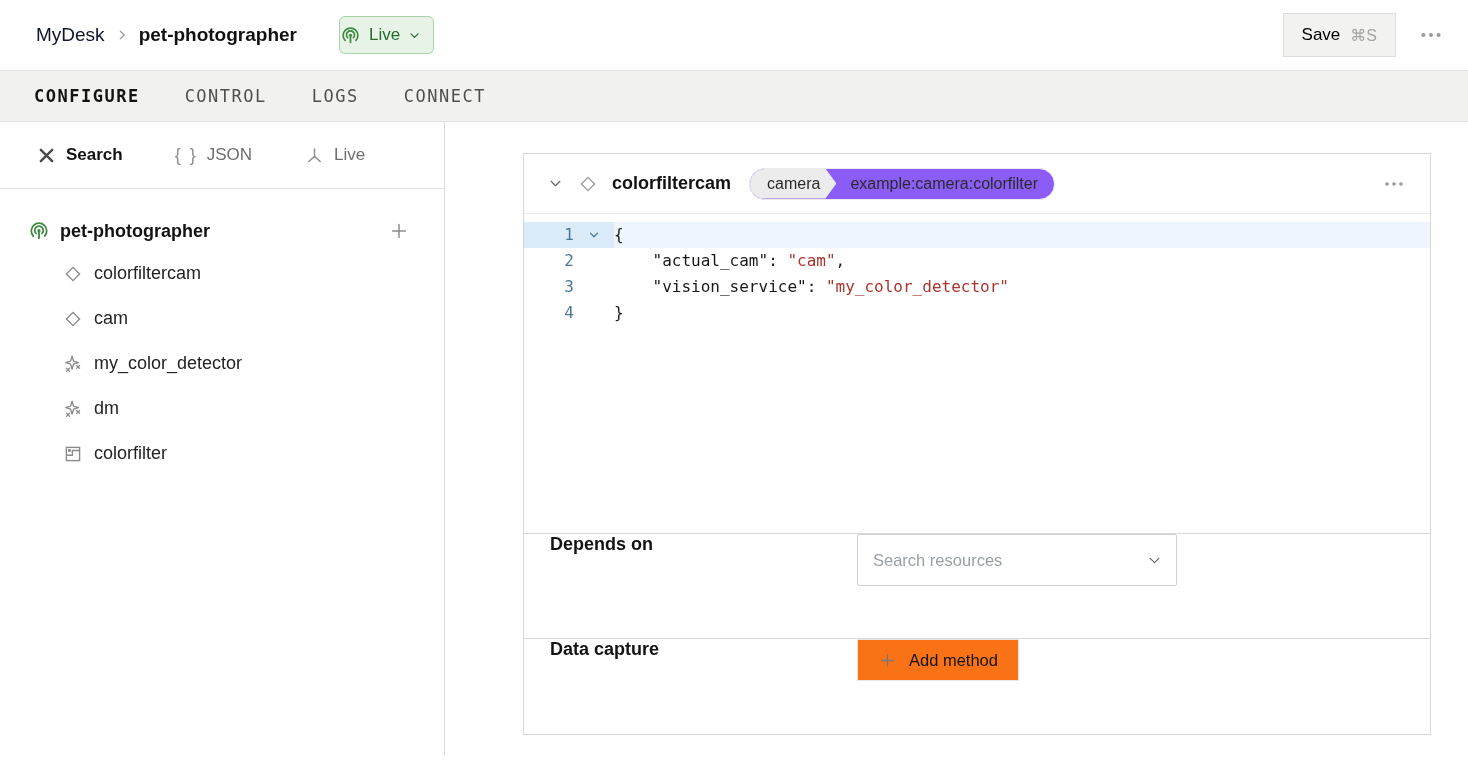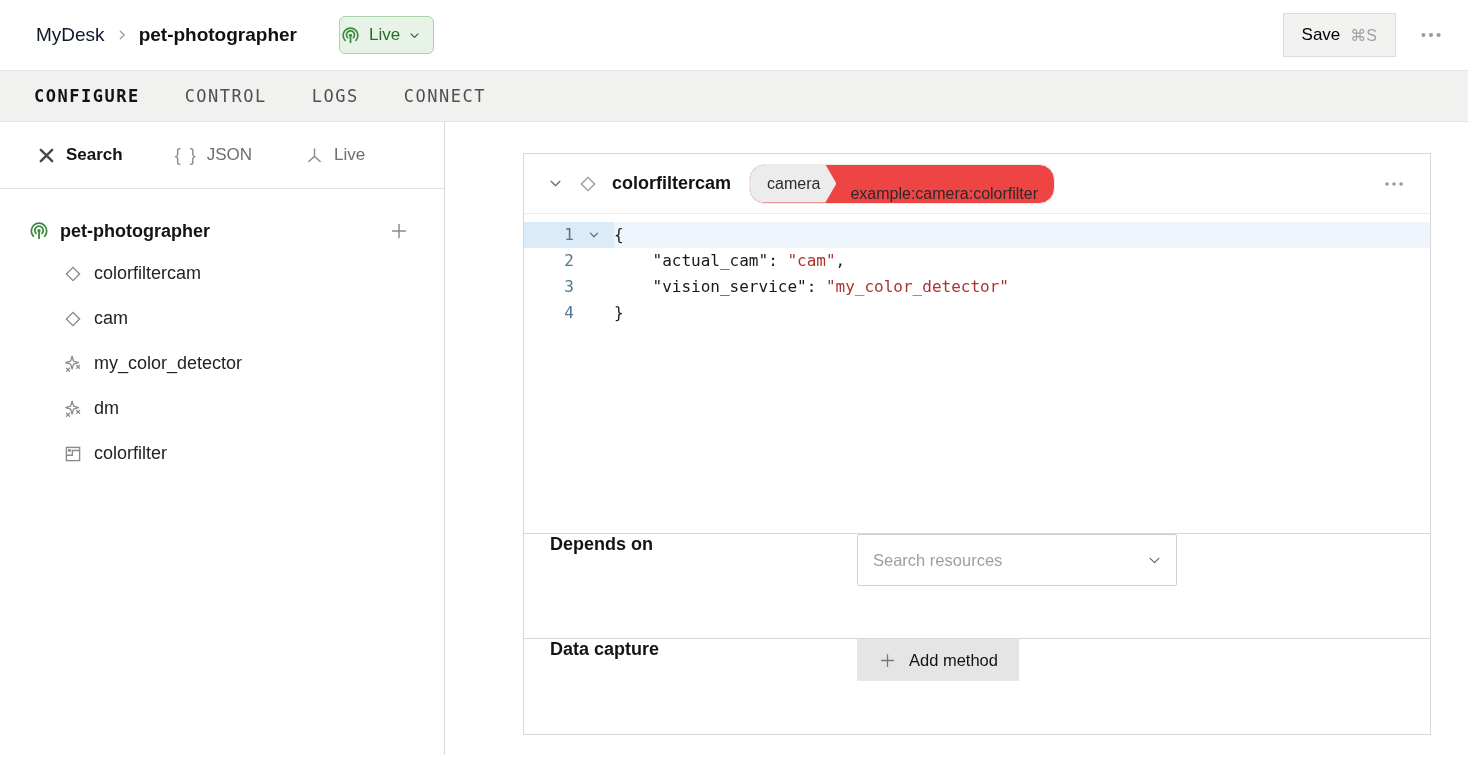--- a/index.html
+++ b/index.html
@@ -52,21 +52,21 @@
   .tree-item { height:45px; display:flex; align-items:center; padding-left:62px; gap:10px; cursor:pointer; }
   .tree-item .name { font-size:18px; color:#232323; }
   .tree-item svg { color:#8a8a8a; }
 
   
   .card { position:absolute; left:78px; top:31px; width:908px; border:1px solid #d8d8d8; background:#fff; }
   .card-header { height:60px; border-bottom:1px solid #ececec; display:flex; align-items:center; padding:0 24px; }
   .collapse-btn { background:none; border:none; cursor:pointer; color:#6b6b6b; display:flex; margin-right:14px; }
   .card-header .diamond { color:#9a9a9a; margin-right:13px; }
   .card-title { font-weight:700; font-size:18px; color:#131313; margin-right:18px; }
-  .badge { display:flex; align-items:flex-end; height:40px; background:#ef4444; border:1px solid #ebebeb;
+  .badge { display:flex; align-items:center; height:32px; background:#8b5cf6; border:1px solid #ebebeb;
     border-radius:16px; overflow:hidden; font-size:16px; color:#2b2b2b; }
   .badge-type { background:#ececec; height:100%; display:flex; align-items:center; padding:0 16px 0 17px;
     clip-path:polygon(0 0, calc(100% - 11px) 0, 100% 50%, calc(100% - 11px) 100%, 0 100%); }
   .badge-model { padding:0 16px 0 14px; }
   .card-header .spacer { flex:1; }
 
   
   .editor { height:320px; border-bottom:1px solid #d8d8d8; padding-top:8px;
     font-family:"DejaVu Sans Mono", monospace; font-size:16px; cursor:text; }
   .cm-line { display:flex; height:26px; line-height:26px; }
@@ -80,21 +80,21 @@
   
   .row { display:flex; align-items:flex-start; padding-left:26px; }
   .row-depends { height:105px; border-bottom:1px solid #d8d8d8; }
   .row-capture { height:95px; }
   .row-label { width:307px; font-weight:700; font-size:18px; color:#131313; }
   .select { width:320px; height:52px; border:1px solid #d0d0d0; border-radius:2px; display:flex;
     align-items:center; padding:0 14px 0 15px; cursor:pointer; background:#fff; }
   .select .placeholder { color:#9aa0a6; font-size:16.5px; flex:1; }
   .select svg { color:#5f6368; }
   .add-method { height:42px; padding:0 20px; display:flex; align-items:center; gap:12px;
-    background:#e5e5e5; border:1px solid #e6e6e5; cursor:pointer; font-size:16.5px; color:#131313;
+    background:#f97316; border:1px solid #e6e6e5; cursor:pointer; font-size:16.5px; color:#131313;
     font-family:"Liberation Sans", sans-serif; }
   .add-method svg { color:#777; }
 
   svg.ic { display:block; }
 </style>
 </head>
 <body>
 
 <div>
 

